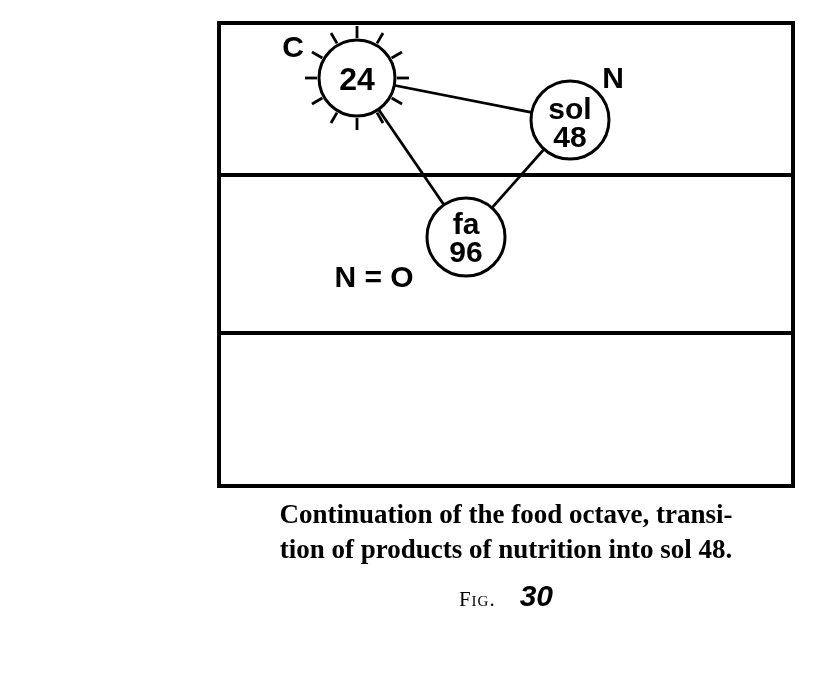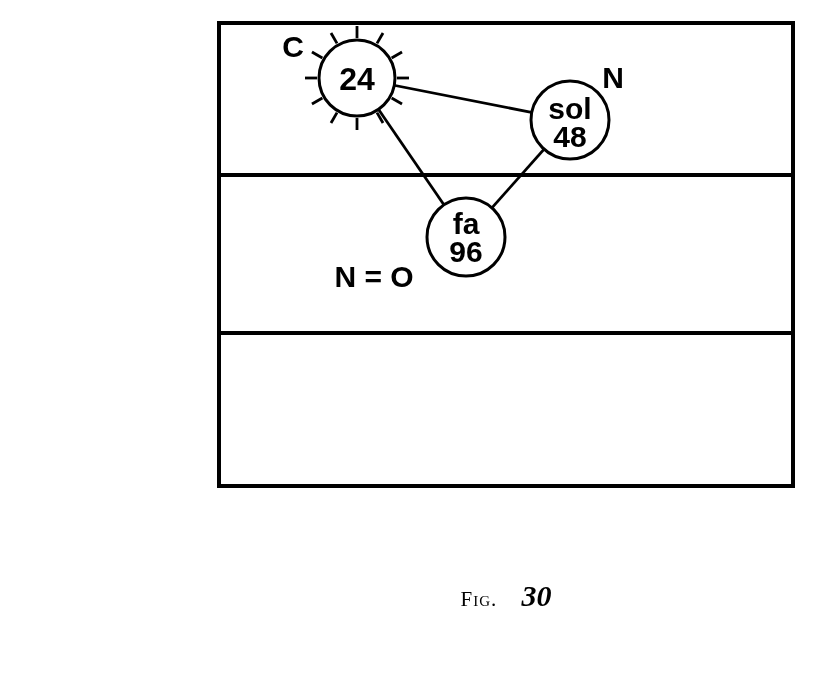--- a/index.html
+++ b/index.html
@@ -51,21 +51,21 @@
     color: #000000;
     white-space: nowrap;
   }
   .fig-label {
     font-family: "Liberation Serif", serif;
     font-variant: small-caps;
     font-size: 21px;
     letter-spacing: 1px;
   }
   .fig-number {
-    font-family: Liberation Serif, serif;
+    font-family: Liberation Sans, sans-serif;
     font-weight: bold;
     font-style: italic;
     font-size: 30px;
     margin-left: 24px;
   }
 </style>
 </head>
 <body>
 
 <div class="stage">
@@ -106,18 +106,22 @@
     <text x="570" y="147" class="node-label fs30">48</text>
 
     <text x="466" y="234" class="node-label fs30">fa</text>
     <text x="466" y="262" class="node-label fs30">96</text>
 
     <text x="293" y="57" class="node-label fs30">C</text>
     <text x="613" y="88" class="node-label fs30">N</text>
     <text x="374" y="287" class="node-label fs30">N = O</text>
   </svg>
 
+  <div class="caption">
+    <div>Continuation of the food octave, transi-</div>
+    <div>tion of products of nutrition into sol 48.</div>
+  </div>
 
   <div class="fig-line">
     <span class="fig-label">Fig.</span><span class="fig-number">30</span>
   </div>
 
 </div>
 
 </body></html>

